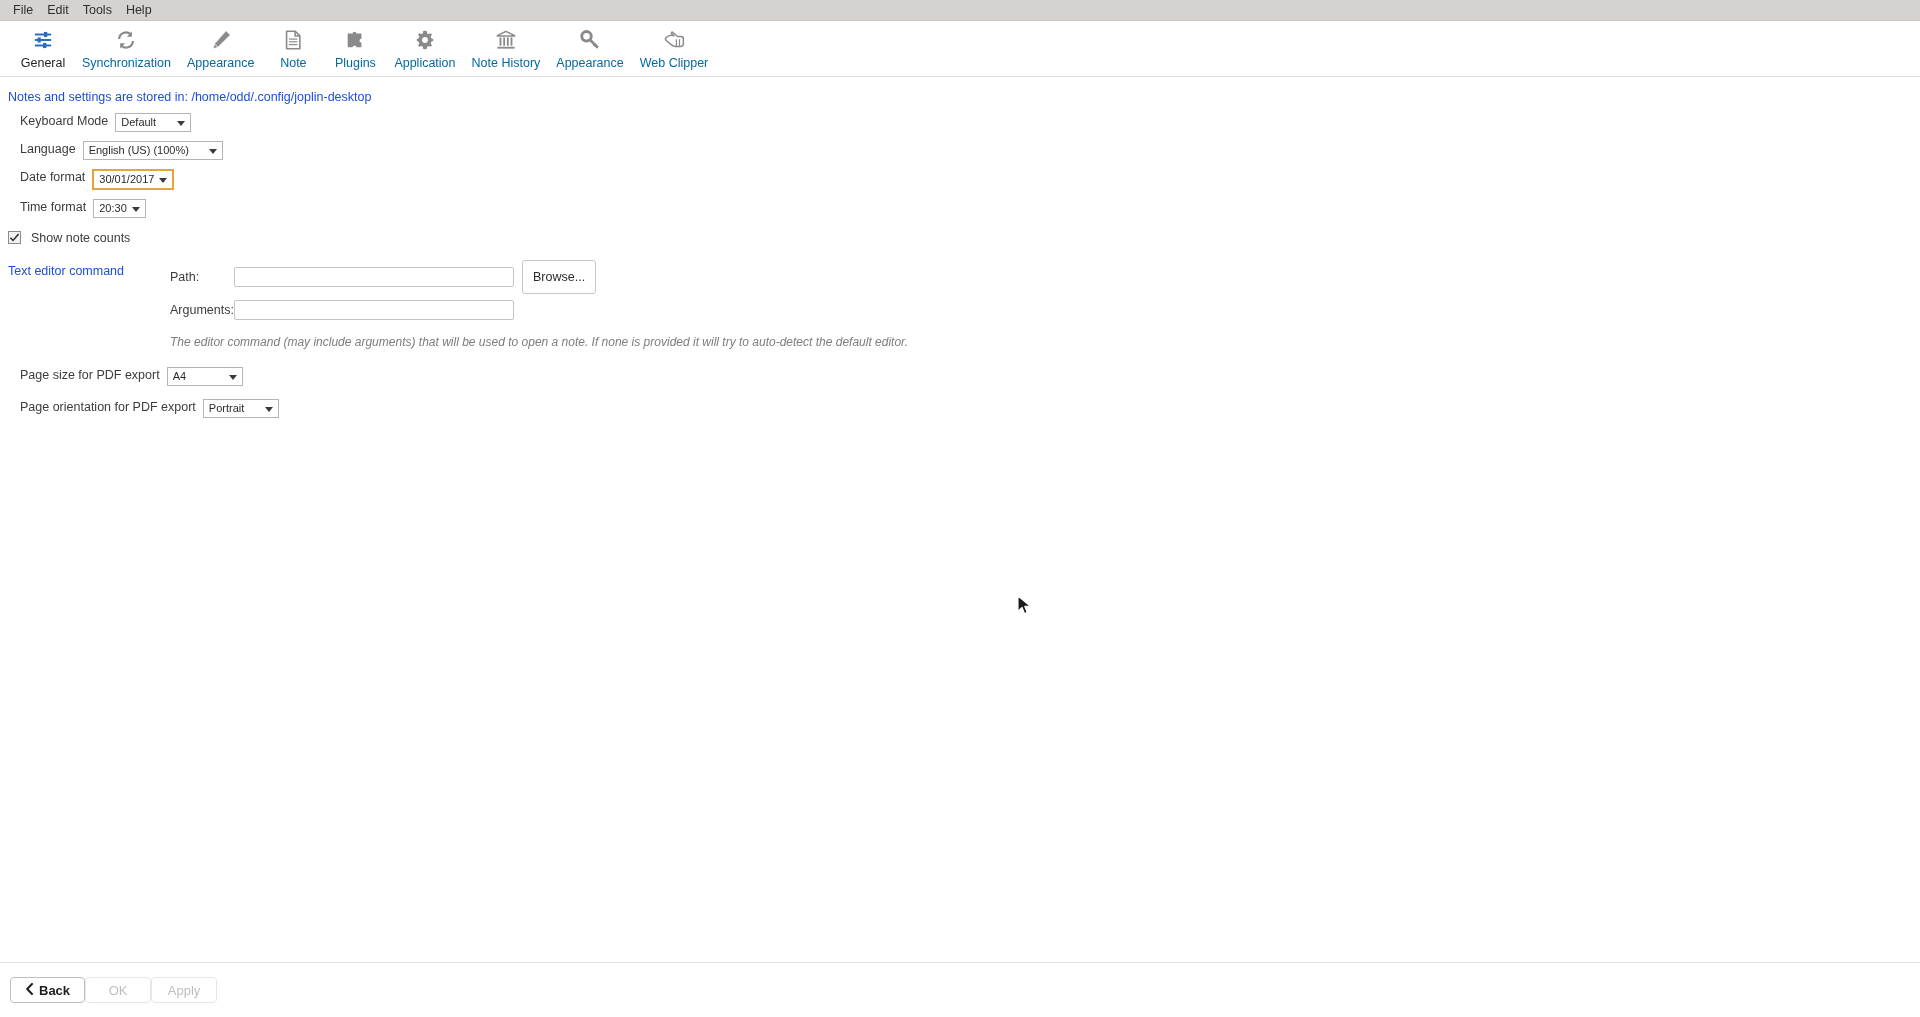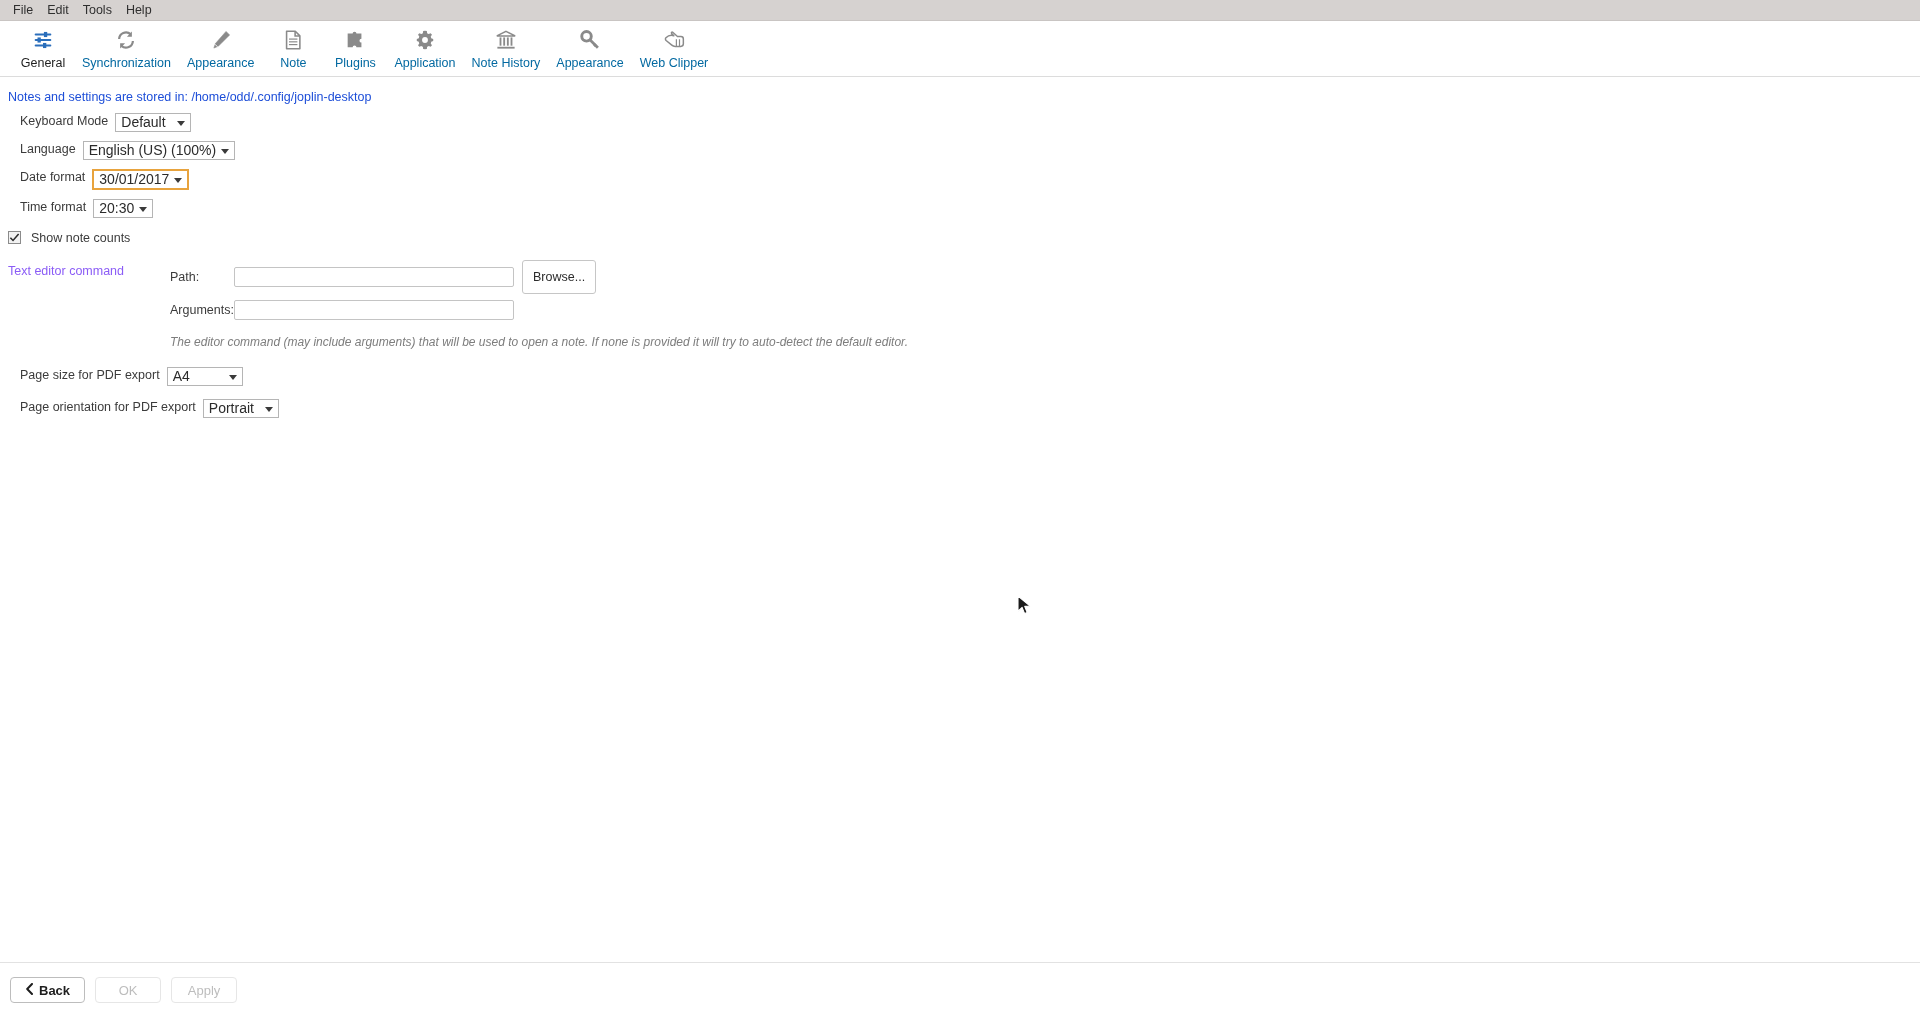--- a/index.html
+++ b/index.html
@@ -95,21 +95,21 @@
   }
 
   
   .sel {
     position: relative;
     display: inline-flex;
     align-items: center;
     height: 19px;
     border: 1px solid #b5b5b5;
     background: #ffffff;
-    font-size: 14px;
+    font-size: 11px;
     color: #2b2b2b;
     padding: 0 18px 0 5px;
     line-height: 17px;
     cursor: default;
     white-space: nowrap;
   }
   .sel::after {
     content: "";
     position: absolute;
     right: 5px;
@@ -153,21 +153,21 @@
   .checkbox svg { display: block; }
 
   
   .editor-block {
     display: flex;
     padding-left: 8px;
     margin-top: 15px;
     font-size: 12.5px;
   }
   .editor-main-label {
-    color: #8b5cf6;
+    color: #1d4ed8;
     white-space: nowrap;
     padding-top: 4px;
     margin-right: 8px;
     text-align: right;
   }
   .editor-fields { display: flex; flex-direction: column; margin-left: 38px; }
   .field-row {
     display: flex;
     align-items: center;
     margin-bottom: 6px;
@@ -212,21 +212,20 @@
   
   #footer {
     position: absolute;
     left: 0; right: 0; bottom: 0;
     height: 55px;
     background: #ffffff;
     border-top: 1px solid #e2e2e2;
     display: flex;
     align-items: center;
     padding-left: 10px;
-    gap: 10px;
   }
   .fbtn {
     height: 26px;
     min-width: 66px;
     border: 1px solid #d3d3d3;
     border-radius: 4px;
     background: #ffffff;
     font-family: "Liberation Sans", sans-serif;
     font-size: 13px;
     color: #2b2b2b;

